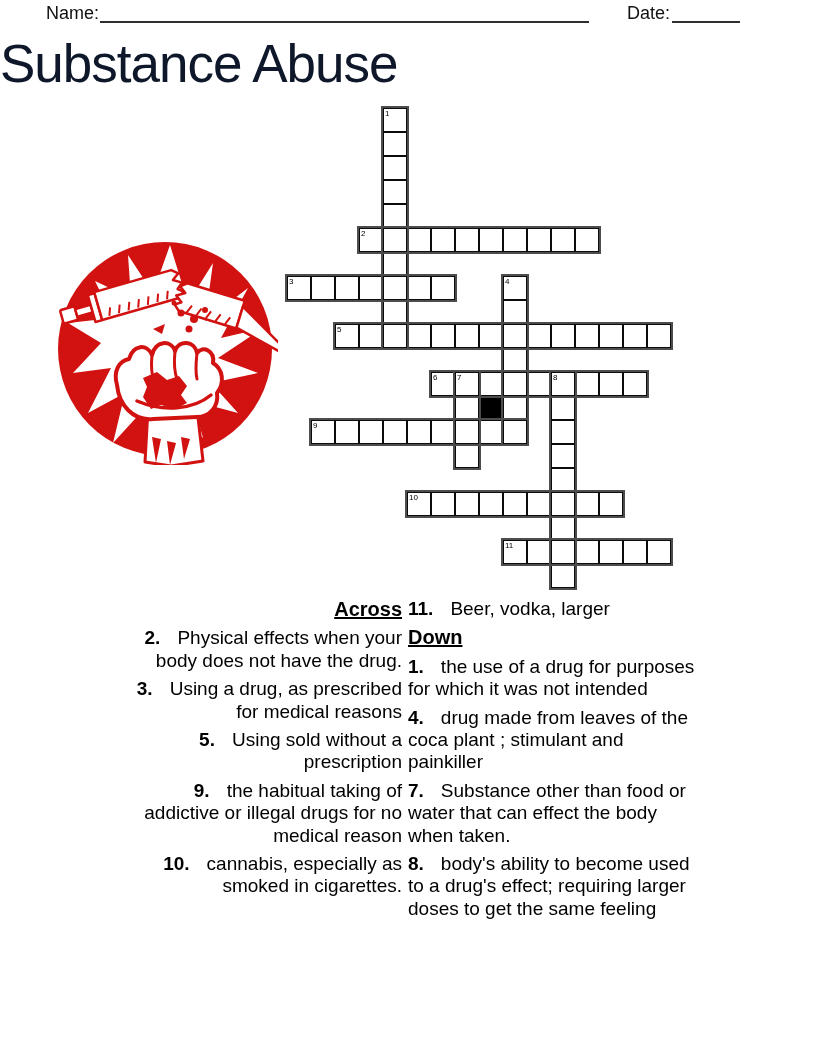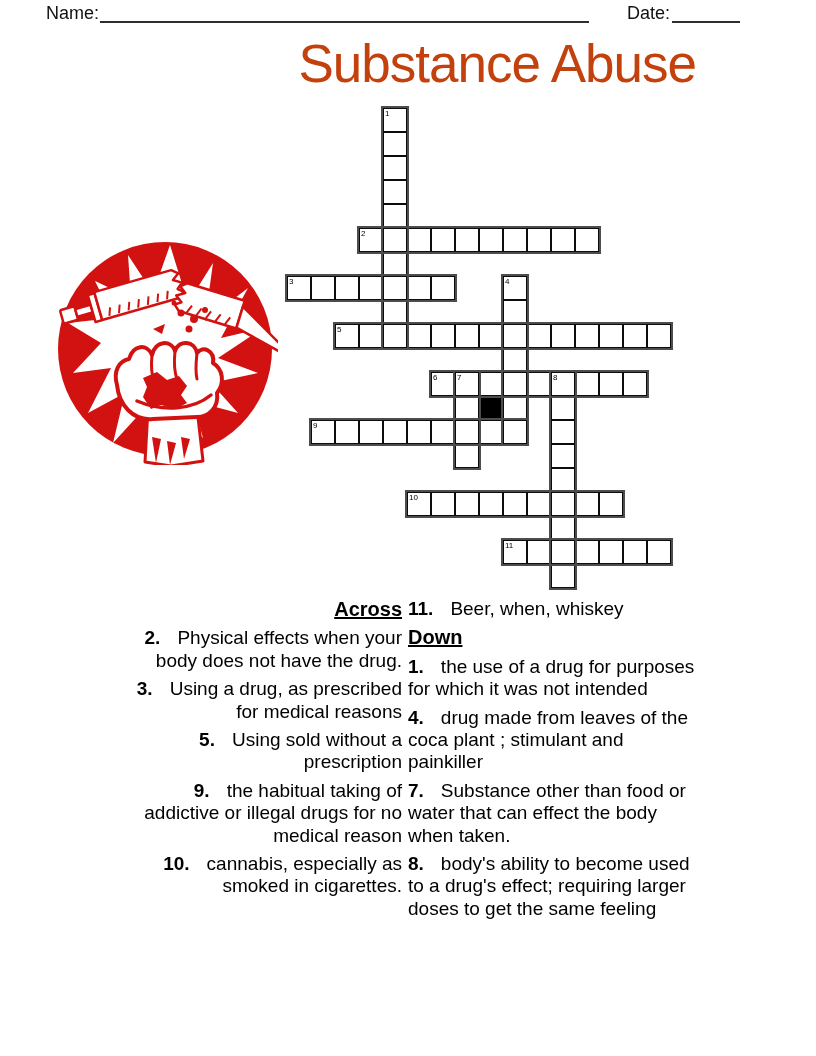--- a/index.html
+++ b/index.html
@@ -4,22 +4,22 @@
 <style>
   html,body{margin:0;padding:0;background:#fff;}
   #page{position:relative;width:816px;height:1056px;background:#ffffff;overflow:hidden;
         font-family:"Liberation Sans", sans-serif;color:#000;}
 
   
   .hdr-label{position:absolute;top:3px;font-size:18px;color:#111;}
   .blank-line{position:absolute;top:2px;height:19px;border-bottom:2px solid #2e2e2e;}
 
   
-  #title{position:absolute;left:0;top:33px;width:696px;text-align:right;
-         font-size:53px;letter-spacing:-1px;color:#c2410c;}
+  #title{position:absolute;left:0;top:33px;width:696px;text-align:left;
+         font-size:53px;letter-spacing:-1px;color:#0f172a;}
 
   
   #grid{position:absolute;left:287px;top:108px;width:420px;height:500px;}
   .cell{position:absolute;width:24px;height:24px;background:#fff;border:1px solid #0c0c0c;
         box-sizing:border-box;z-index:1;}
   .cell.black{background:#000;z-index:2;}
   .word-outline{position:absolute;border:2px solid #4d4d4d;box-sizing:border-box;
         background:transparent;pointer-events:none;z-index:3;}
   .cellnum{position:absolute;font-size:8px;line-height:9px;color:#000;z-index:4;
         font-family:"Liberation Sans", sans-serif;}
@@ -234,21 +234,21 @@
 for medical reasons</span></p>
       <p class="clue"><b class="cnum">5.</b><span class="ctext">Using sold without a
 prescription</span></p>
       <p class="clue"><b class="cnum">9.</b><span class="ctext">the habitual taking of
 addictive or illegal drugs for no
 medical reason</span></p>
       <p class="clue"><b class="cnum">10.</b><span class="ctext">cannabis, especially as
 smoked in cigarettes.</span></p>
     </div>
   <div id="clues-right" class="clue-col">
-      <p class="clue"><b class="cnum">11.</b><span class="ctext">Beer, when, whiskey</span></p>
+      <p class="clue"><b class="cnum">11.</b><span class="ctext">Beer, vodka, larger</span></p>
       <p class="clue-heading">Down</p>
       <p class="clue"><b class="cnum">1.</b><span class="ctext">the use of a drug for purposes
 for which it was not intended</span></p>
       <p class="clue"><b class="cnum">4.</b><span class="ctext">drug made from leaves of the
 coca plant ; stimulant and
 painkiller</span></p>
       <p class="clue"><b class="cnum">7.</b><span class="ctext">Substance other than food or
 water that can effect the body
 when taken.</span></p>
       <p class="clue"><b class="cnum">8.</b><span class="ctext">body's ability to become used

